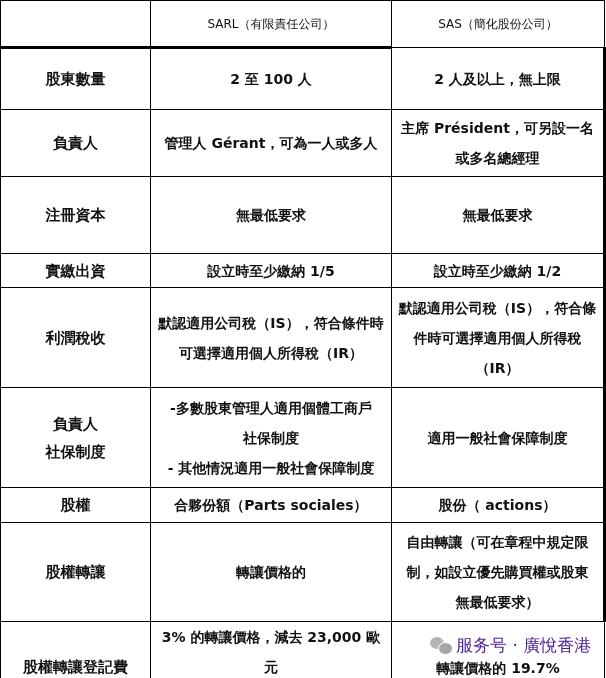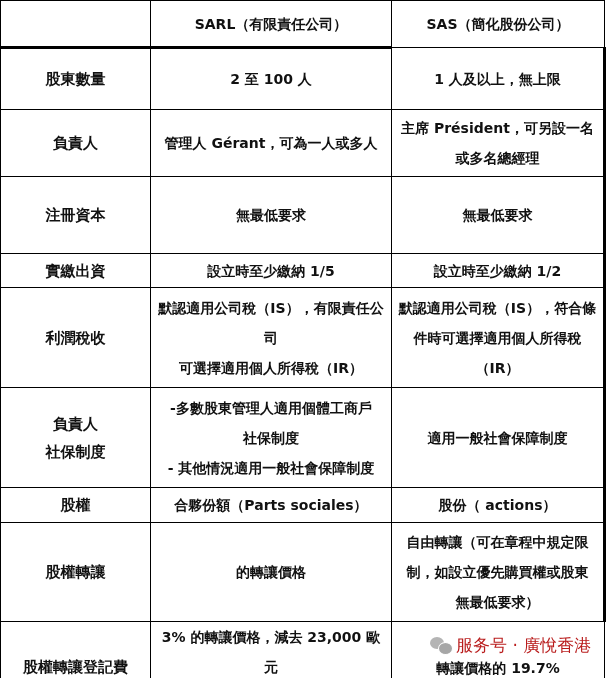--- a/index.html
+++ b/index.html
@@ -34,22 +34,22 @@
       border: 1px solid #000;
       text-align: center;
       vertical-align: middle;
       padding: 0 4px;
       font-size: 14px;
       line-height: 30px;
       font-weight: bold;
       word-break: break-all;
     }
     table.compare th.col-head {
-      font-weight: bold;
-      font-size: 14px;
+      font-weight: normal;
+      font-size: 12px;
     }
     table.compare td.row-label {
       font-weight: bold;
       font-size: 15px;
       line-height: 28px;
     }
     tr.thick-top > * {
       border-top: 3px solid #000;
     }
     table.compare tr > *:last-child {
@@ -66,21 +66,21 @@
       display: block;
     }
     .watermark {
       position: absolute;
       left: 430px;
       top: 633px;
       height: 24px;
       display: flex;
       align-items: center;
       gap: 4px;
-      color: #b91c1c;
+      color: #4c1d95;
       font-size: 17px;
       font-family: "DejaVu Sans", sans-serif;
       pointer-events: none;
     }
     .wm-icon {
       width: 22px;
       height: 18px;
       position: relative;
     }
     .wm-icon .b1 {
@@ -114,21 +114,21 @@
     </thead>
     <tbody id="table-body">
         <tr style="height: 62px;">
           <td class="row-label">
             <span class="cell-line">股東數量</span>
           </td>
           <td>
             <span class="cell-line">2 至 100 人</span>
           </td>
           <td>
-            <span class="cell-line">1 人及以上，無上限</span>
+            <span class="cell-line">2 人及以上，無上限</span>
           </td>
         </tr>
         <tr class="thick-top" style="height: 67px;">
           <td class="row-label">
             <span class="cell-line">負責人</span>
           </td>
           <td>
             <span class="cell-line">管理人 Gérant，可為一人或多人</span>
           </td>
           <td>
@@ -156,21 +156,21 @@
           </td>
           <td>
             <span class="cell-line">設立時至少繳納 1/2</span>
           </td>
         </tr>
         <tr class="thick-top" style="height: 100px;">
           <td class="row-label">
             <span class="cell-line">利潤稅收</span>
           </td>
           <td>
-            <span class="cell-line">默認適用公司稅（IS），有限責任公司</span>
+            <span class="cell-line">默認適用公司稅（IS），符合條件時</span>
             <span class="cell-line">可選擇適用個人所得稅（IR）</span>
           </td>
           <td>
             <span class="cell-line">默認適用公司稅（IS），符合條</span>
             <span class="cell-line">件時可選擇適用個人所得稅</span>
             <span class="cell-line">（IR）</span>
           </td>
         </tr>
         <tr class="thick-top" style="height: 100px;">
           <td class="row-label">
@@ -195,21 +195,21 @@
           </td>
           <td>
             <span class="cell-line">股份（ actions）</span>
           </td>
         </tr>
         <tr style="height: 99px;">
           <td class="row-label">
             <span class="cell-line">股權轉讓</span>
           </td>
           <td>
-            <span class="cell-line">的轉讓價格</span>
+            <span class="cell-line">轉讓價格的</span>
           </td>
           <td>
             <span class="cell-line">自由轉讓（可在章程中規定限</span>
             <span class="cell-line">制，如設立優先購買權或股東</span>
             <span class="cell-line">無最低要求）</span>
           </td>
         </tr>
         <tr style="height: 68px;">
           <td class="row-label">
             <span class="cell-line">股權轉讓登記費</span>

